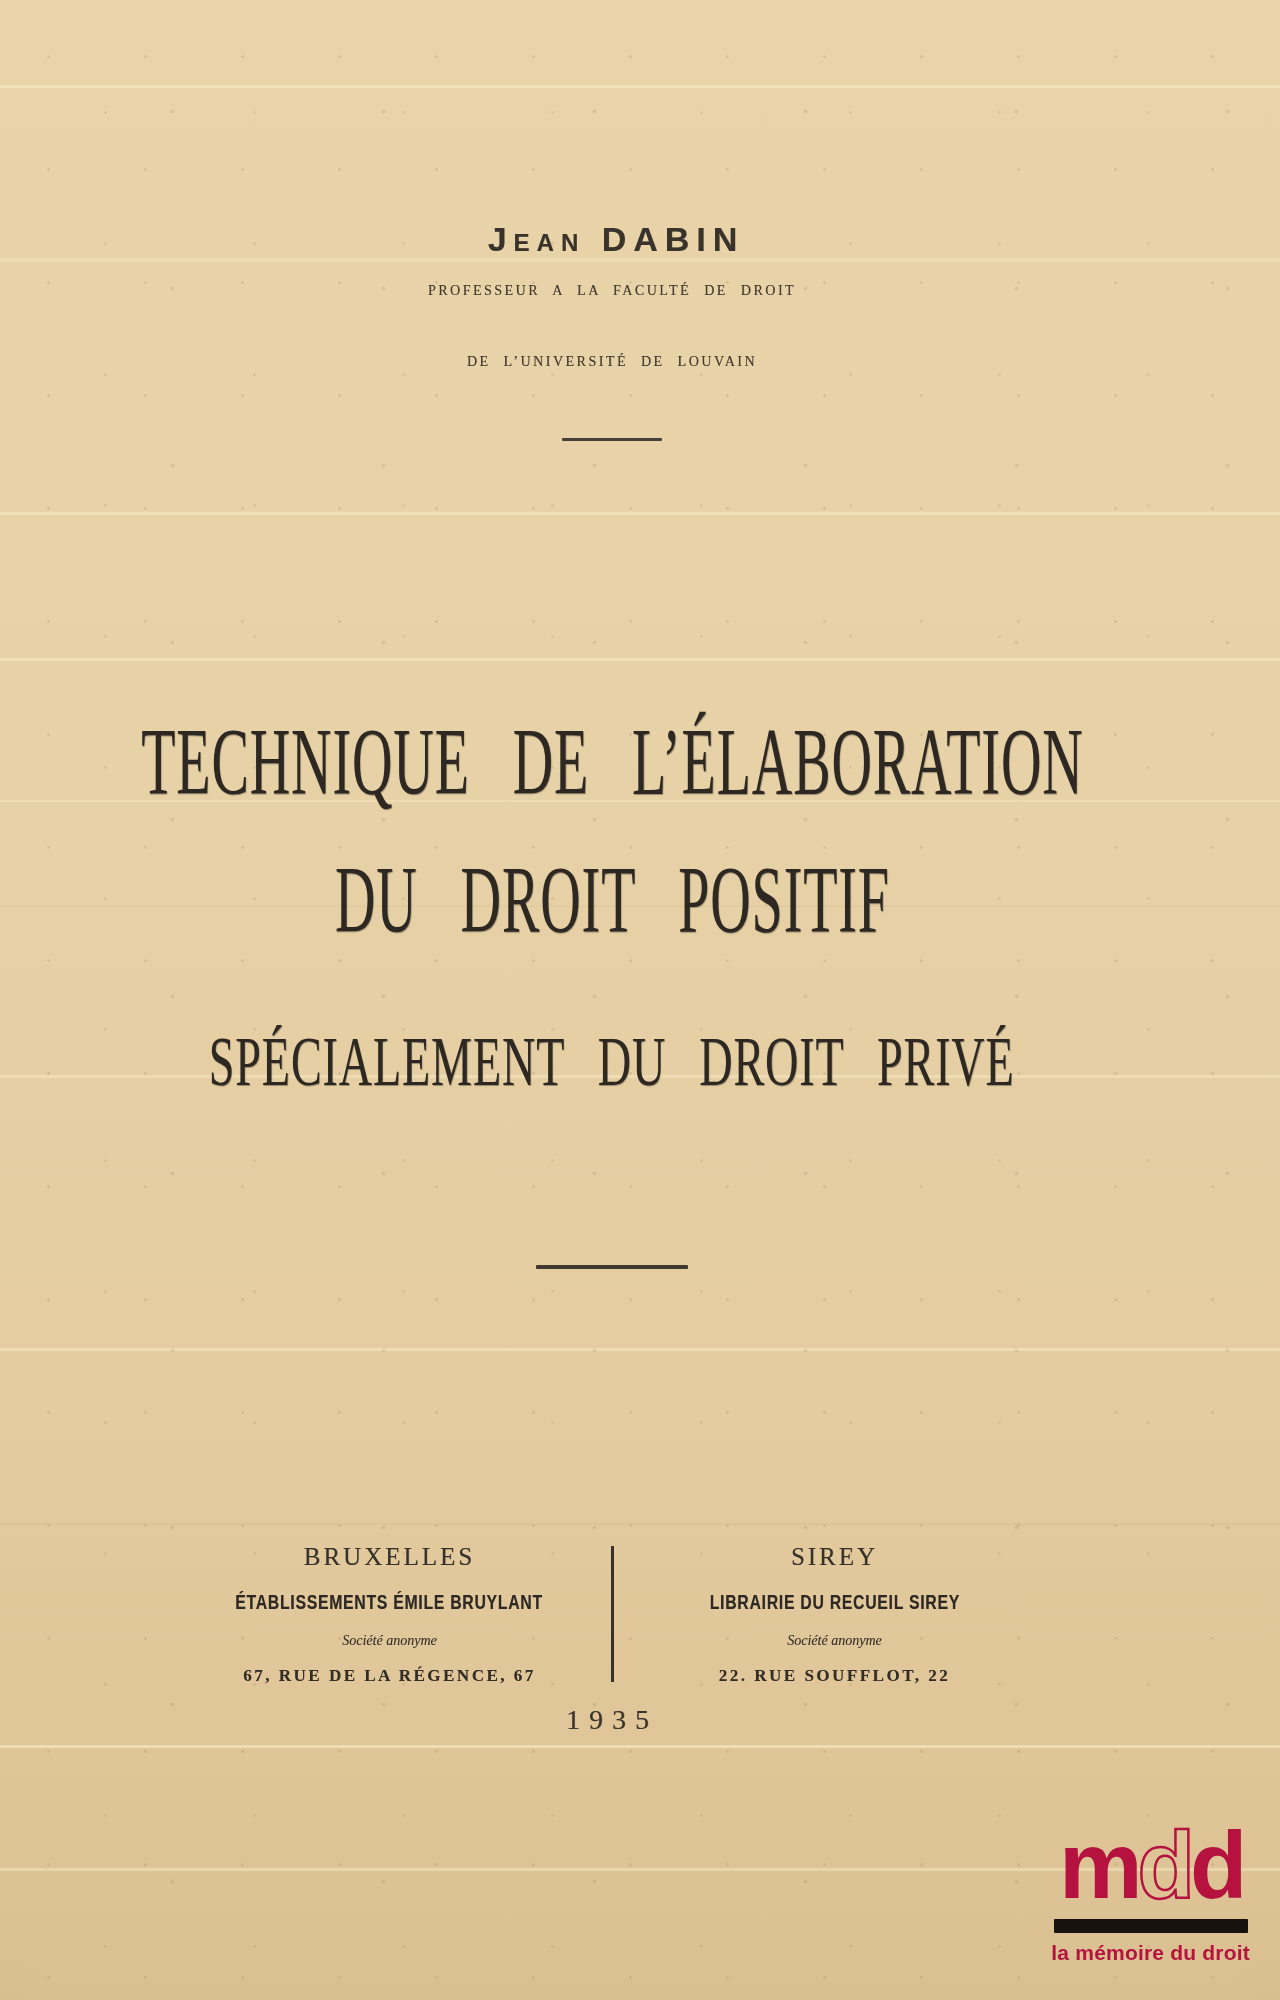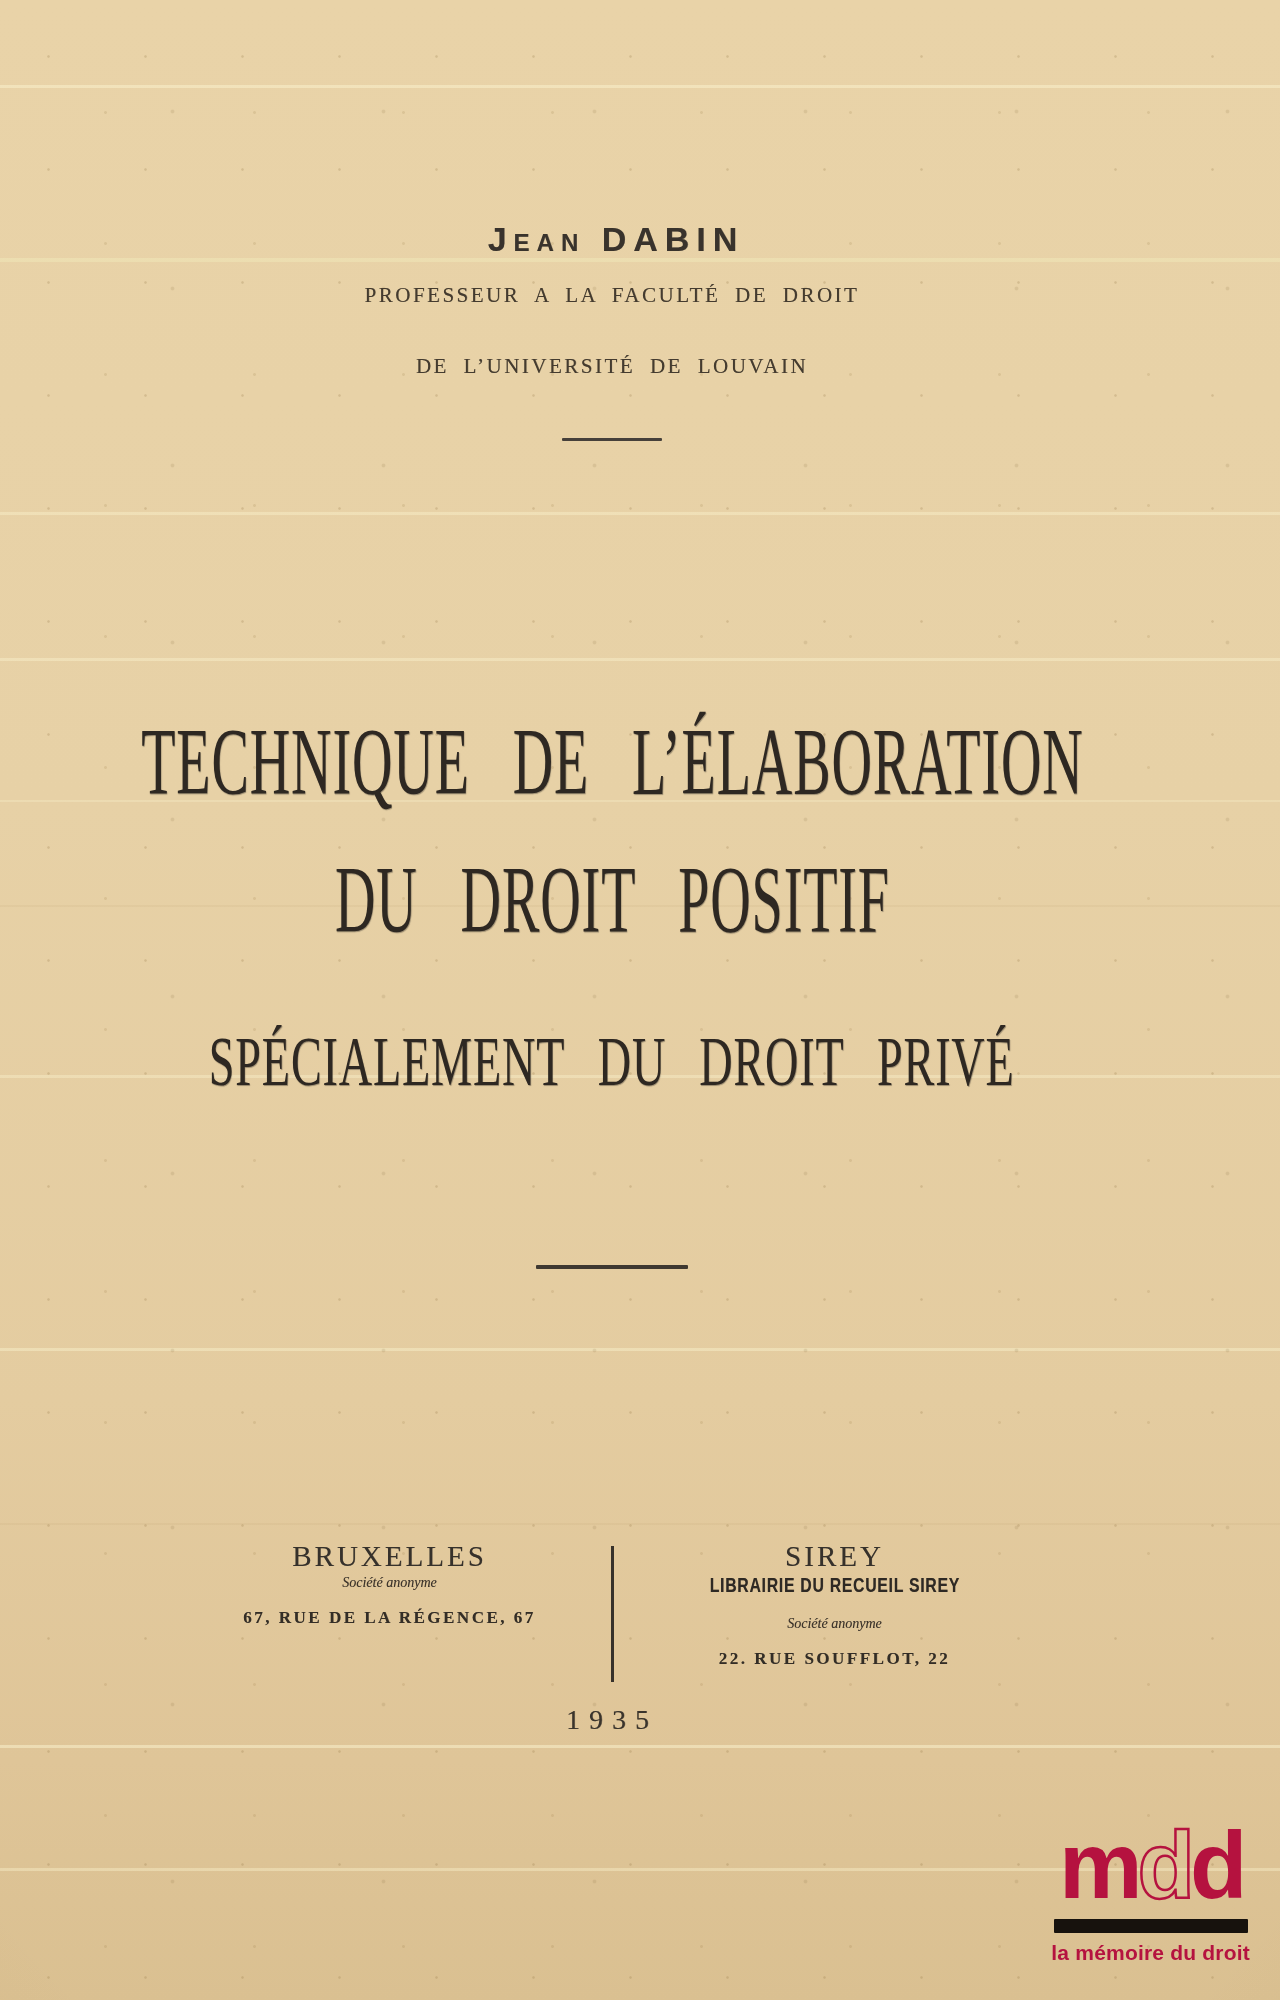--- a/index.html
+++ b/index.html
@@ -34,21 +34,21 @@
   }
   .content{position:absolute;top:0;bottom:0;left:0;right:56px;z-index:3;}
   .content > div{position:absolute;left:0;right:0;text-align:center;white-space:nowrap;}
 
   .author-name{
     top:220px;font-family:"Liberation Sans",sans-serif;font-weight:700;font-size:34px;
     font-variant:small-caps;letter-spacing:7px;color:#39332c;
     text-shadow:0.4px 0.4px 0.5px rgba(57,51,44,0.4);
     padding-left:8px;
   }
-  .cred{font-size:21px;letter-spacing:2.5px;word-spacing:7px;color:#443b2f;
+  .cred{font-size:14px;letter-spacing:2.5px;word-spacing:7px;color:#443b2f;
     text-shadow:0.3px 0.3px 0.4px rgba(68,59,47,0.45);}
   .cred-1{top:283px;} .cred-2{top:318px;} .cred-3{top:354px;}
 
   .rule{height:3px;background:#46403a;margin:0 auto;border-radius:1px;}
   .rule-top{top:438px;width:100px;}
   .rule-mid{top:1265px;width:152px;height:4px;background:#3f3931;}
 
   .title-article{top:606px;font-size:38px;letter-spacing:5px;color:#322c24;
     text-shadow:0.5px 0.5px 0.5px rgba(50,44,36,0.4);}
 
@@ -57,21 +57,21 @@
   .title-l1{top:707px;font-size:66px;}
   .title-l1 > span{transform:scale(0.85,1.45);transform-origin:50% 0;}
   .title-l2{top:845px;font-size:66px;}
   .title-l2 > span{transform:scale(0.85,1.45);transform-origin:50% 0;}
   .subtitle{top:1021px;font-size:55px;}
   .subtitle > span{transform:scale(0.84,1.28);transform-origin:50% 0;word-spacing:0.45em;}
 
   .imprint{top:1540px;display:flex;justify-content:center;align-items:flex-start;}
   .imprint .col{width:442px;}
   .imprint-divider{width:3px;height:136px;background:#37322b;margin-top:6px;}
-  .city{font-size:29px;letter-spacing:3px;color:#36312b;line-height:33px;
+  .city{font-size:25px;letter-spacing:3px;color:#36312b;line-height:33px;margin-bottom:17px;
     text-shadow:0.4px 0.4px 0.4px rgba(54,49,43,0.4);}
   .pub-line{line-height:24px;margin-bottom:15px;}
   .pub-line > span{display:inline-block;white-space:nowrap;font-family:"Liberation Sans",sans-serif;
     font-weight:700;font-size:21px;letter-spacing:1px;color:#2e2924;transform:scaleX(0.75);
     transform-origin:50% 50%;text-shadow:0.3px 0.3px 0.3px rgba(46,41,36,0.45);}
   .legal{font-style:italic;font-size:14px;color:#3b332a;line-height:20px;margin-bottom:14px;
     text-shadow:0.3px 0.3px 0.3px rgba(59,51,42,0.4);}
   .address{font-weight:700;font-size:17px;letter-spacing:2.5px;color:#332d26;line-height:22px;
     text-shadow:0.3px 0.3px 0.3px rgba(51,45,38,0.4);}
 
@@ -109,20 +109,23 @@
     </div>
     <div class="display-line subtitle">
       <span>SPÉCIALEMENT DU DROIT PRIVÉ</span>
     </div>
 
     <div class="rule rule-mid"></div>
 
     <div class="imprint">
       <div class="col">
         <div class="city">BRUXELLES</div>
+        <div class="pub-line">
+          <span>ÉTABLISSEMENTS ÉMILE BRUYLANT</span>
+        </div>
         <div class="legal">Société anonyme</div>
         <div class="address">67, RUE DE LA RÉGENCE, 67</div>
       </div>
       <div class="imprint-divider"></div>
       <div class="col">
         <div class="city">SIREY</div>
         <div class="pub-line">
           <span>LIBRAIRIE DU RECUEIL SIREY</span>
         </div>
         <div class="legal">Société anonyme</div>

